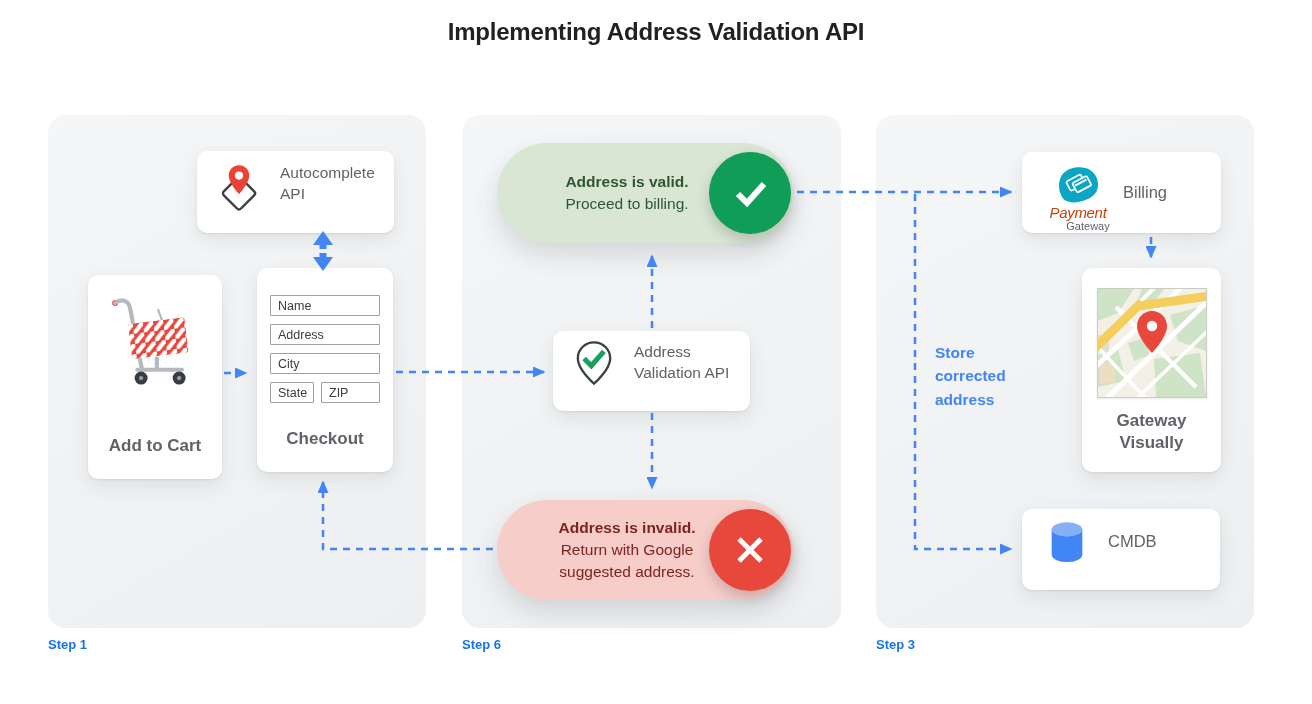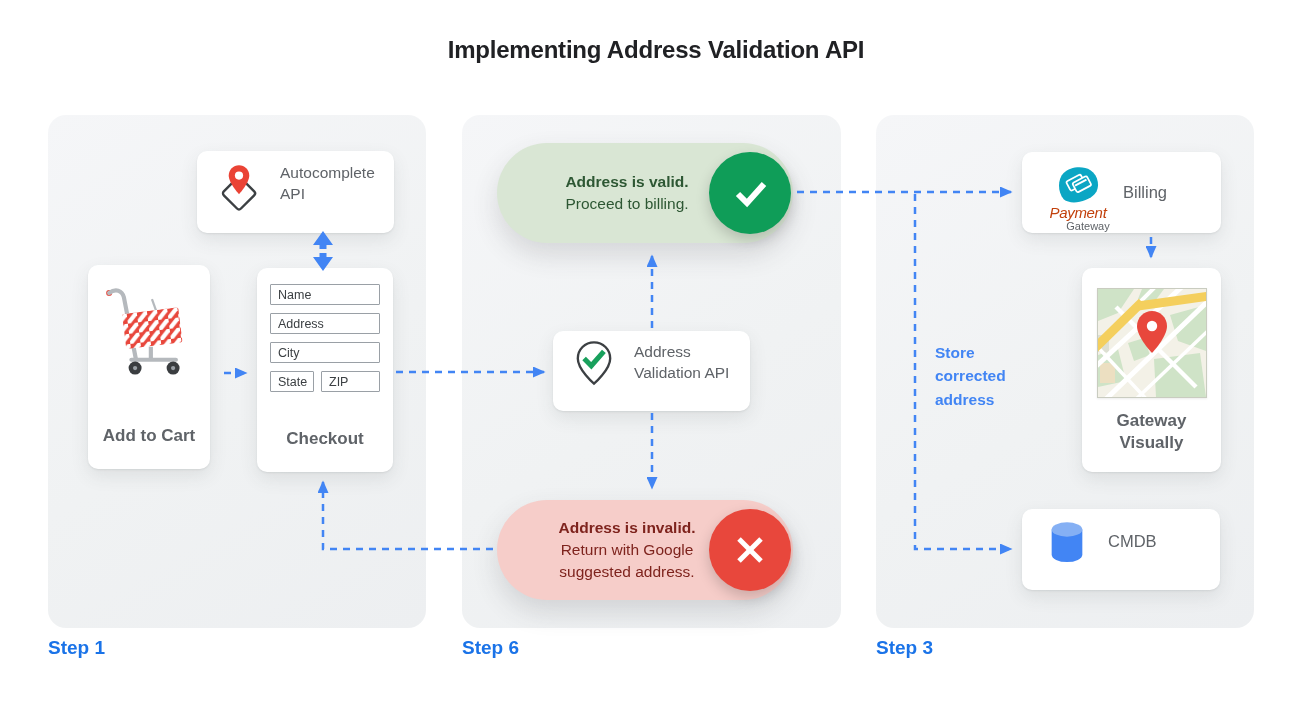--- a/index.html
+++ b/index.html
@@ -1,25 +1,25 @@
 <!DOCTYPE html>
 <html><head>
 <meta charset="utf-8">
 <style>
   html,body{margin:0;padding:0;background:#fff;}
   .canvas{position:relative;width:1312px;height:704px;background:#ffffff;
           font-family:"Liberation Sans",sans-serif;overflow:hidden;}
-  .page-title{position:absolute;top:36px;left:0;width:1312px;text-align:center;
+  .page-title{position:absolute;top:18px;left:0;width:1312px;text-align:center;
           font-size:24px;font-weight:700;color:#202124;letter-spacing:-.2px;}
   .panel{position:absolute;top:115px;height:513px;border-radius:18px;
           background:linear-gradient(150deg,#f5f6f8 0%,#f0f2f3 55%,#edeff1 100%);}
   .panel-1{left:48px;width:378px;}
   .panel-2{left:462px;width:379px;}
   .panel-3{left:876px;width:378px;}
-  .step-label{position:absolute;top:637px;font-size:19px;font-weight:700;color:#1a73e8;}
+  .step-label{position:absolute;top:637px;font-size:13px;font-weight:700;color:#1a73e8;}
   .card{position:absolute;background:#fff;border-radius:10px;
         box-shadow:0 1px 2px rgba(60,64,67,.10),0 7px 18px rgba(60,64,67,.10);}
   .hcard{display:flex;align-items:center;gap:13px;padding:0 10px 16px 14px;box-sizing:border-box;}
   .icon-box{flex:0 0 auto;display:flex;align-items:center;justify-content:center;}
   .card-text{font-size:15.5px;color:#5f6368;line-height:1.35;}
   .vcard{display:flex;flex-direction:column;align-items:center;box-sizing:border-box;}
   .vcard-label{margin-top:auto;margin-bottom:22px;font-size:17px;font-weight:700;
                color:#5f6368;text-align:center;line-height:1.3;}
   .pill{position:absolute;width:296px;height:100px;border-radius:50px;
         box-shadow:0 12px 26px rgba(60,64,67,.16);}
@@ -29,21 +29,21 @@
              display:flex;flex-direction:column;justify-content:center;text-align:center;
              font-size:15.5px;line-height:1.42;}
   .pill-valid .pill-text{color:#2d5733;}
   .pill-invalid .pill-text{color:#7e231d;}
   .pill-title{font-weight:700;}
   .status-circle{position:absolute;right:2px;top:9px;width:82px;height:82px;border-radius:50%;
                  display:flex;align-items:center;justify-content:center;
                  box-shadow:0 6px 14px rgba(0,0,0,.18);}
   .circle-valid{background:#0f9d58;}
   .circle-invalid{background:#e8473c;}
-  .form{display:flex;flex-direction:column;gap:8px;padding:16px 13px 0 13px;width:100%;box-sizing:border-box;}
+  .form{display:flex;flex-direction:column;gap:8px;padding:27px 13px 0 13px;width:100%;box-sizing:border-box;}
   .field{height:21px;background:#fff;border:1.5px solid #9aa0a6;border-radius:1px;
          font-size:12.5px;color:#3c4043;display:flex;align-items:center;padding-left:7px;
          box-sizing:border-box;}
   .field-row{display:flex;gap:7px;}
   .field-state{width:44px;flex:0 0 auto;}
   .field-zip{flex:1;}
   .annotation{position:absolute;left:59px;top:226px;width:100px;font-size:15.5px;font-weight:700;
               color:#4285f4;line-height:1.5;}
   .overlay{position:absolute;left:0;top:0;pointer-events:none;}
   .billing-label{position:absolute;left:101px;top:0;height:100%;display:flex;align-items:center;
@@ -67,21 +67,21 @@
       <span class="icon-box">
         <svg width="56" height="56" viewBox="0 0 60 60">
           <rect x="17" y="27" width="26" height="26" rx="3" fill="#ffffff" stroke="#3c4043" stroke-width="2.6" transform="rotate(45 30 40)"></rect>
           <path d="M30 10c-6.1 0-11 4.9-11 11 0 8.25 11 20 11 20s11-11.75 11-20c0-6.1-4.9-11-11-11z" fill="#ea4335"></path>
           <circle cx="30" cy="21" r="4.4" fill="#ffffff"></circle>
         </svg>
       </span>
       <span class="card-text" style="width:96px;">Autocomplete API</span>
     </div>
 
-    <div class="card vcard" style="left:40px;top:150px;width:122px;height:204px;">
+    <div class="card vcard" style="left:40px;top:160px;width:134px;height:204px;">
       <span class="icon-box" style="margin-top:14px;">
         <svg width="102" height="104" viewBox="0 0 110 110">
           <defs>
             <pattern id="stripes" patternUnits="userSpaceOnUse" width="11" height="11">
               <rect width="11" height="11" fill="#e8473c"></rect>
               <path d="M-3 14 L14 -3" stroke="#ffffff" stroke-width="4.6"></path>
             </pattern>
           </defs>
           <circle cx="12" cy="14" r="3.2" fill="#e8473c"></circle>
           <path d="M12 14 C19 9 26 11 28 19 L41 86" stroke="#b5b9bd" stroke-width="4.5" fill="none" stroke-linecap="round"></path>

